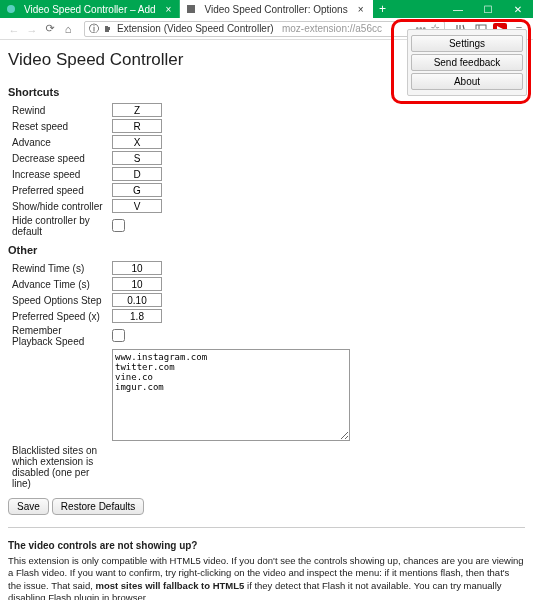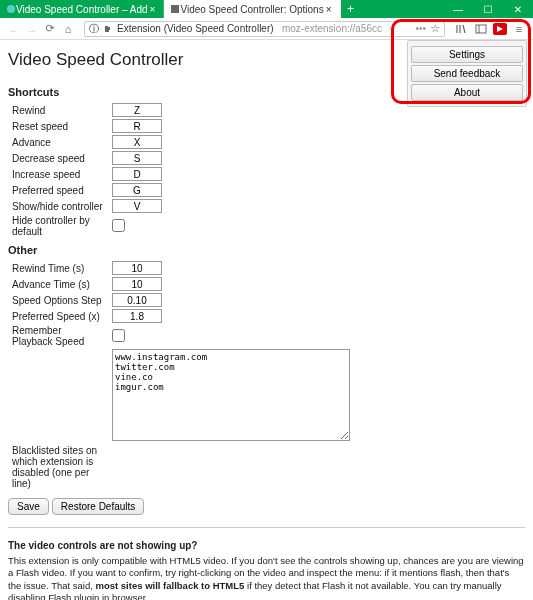--- a/index.html
+++ b/index.html
@@ -1,38 +1,38 @@
 <!DOCTYPE html>
 <html><head>
 <meta charset="utf-8">
 <style>
   * { box-sizing: border-box; margin: 0; padding: 0; }
   body { font-family: "Segoe UI", Arial, sans-serif; font-size: 11px; background: #fff; color: #222; width: 533px; }
   
   .titlebar { background: #00a651; height: 18px; display: flex; align-items: stretch; }
-  .tab { display: flex; align-items: center; gap: 0; padding: 0 6px; font-size: 10px; color: #fff; height: 100%; border-right: 1px solid rgba(255,255,255,0.2); }
+  .tab { display: flex; align-items: center; gap: 8px; padding: 0 6px; font-size: 10px; color: #fff; height: 100%; border-right: 1px solid rgba(255,255,255,0.2); }
   .tab.active { background: #fff; color: #333; }
   .tab-favicon { width: 10px; height: 10px; display: flex; align-items: center; justify-content: center; }
   .tab-close { font-size: 10px; padding: 0 2px; cursor: pointer; }
   .tab-new { width: 20px; display: flex; align-items: center; justify-content: center; color: #fff; cursor: pointer; font-size: 12px; }
   .window-controls { margin-left: auto; display: flex; }
   .wc { width: 30px; display: flex; align-items: center; justify-content: center; color: #fff; font-size: 10px; cursor: pointer; }
   
   .toolbar { height: 22px; display: flex; align-items: center; padding: 0 6px; border-bottom: 1px solid #ddd; background: #fff; gap: 2px; }
   .tb-btn { width: 16px; height: 16px; display: flex; align-items: center; justify-content: center; color: #666; cursor: pointer; font-size: 11px; }
   .tb-btn.disabled { color: #ccc; }
   .urlbar { flex: 1; margin: 0 6px; display: flex; align-items: center; height: 16px; border: 1px solid #ccc; border-radius: 2px; padding: 0 4px; font-size: 10px; background: #fff; gap: 4px; }
   .urlbar .ext-icon { width: 10px; height: 10px; }
   .urlbar .url-text { flex: 1; color: #333; overflow: hidden; white-space: nowrap; }
   .urlbar .url-text .gray { color: #999; }
   .tb-icons-right { display: flex; align-items: center; gap: 4px; }
   .ext-badge { width: 14px; height: 12px; background: #d00; border-radius: 2px; display: flex; align-items: center; justify-content: center; }
   
   .popup-highlight { position: absolute; top: 19px; right: 2px; border: 3px solid #e00; border-radius: 10px; width: 140px; height: 85px; pointer-events: none; z-index: 20; }
-  .popup { position: absolute; top: 40px; right: 6px; width: 120px; background: #f5f5f5; border: 1px solid #ccc; border-radius: 2px; z-index: 10; padding: 3px; }
+  .popup { position: absolute; top: 29px; right: 6px; width: 120px; background: #f5f5f5; border: 1px solid #ccc; border-radius: 2px; z-index: 10; padding: 3px; }
   .popup button { display: block; width: 100%; margin: 2px 0; font-size: 10px; padding: 2px 0; background: linear-gradient(#fafafa,#e8e8e8); border: 1px solid #bbb; border-radius: 2px; cursor: pointer; }
   
   .content { padding: 10px 8px; }
   h1 { font-size: 17px; font-weight: normal; margin-bottom: 16px; }
   h3 { font-size: 11px; font-weight: bold; margin: 6px 0 4px 0; }
   table.settings { border-collapse: collapse; }
   table.settings td { padding: 1px 4px; font-size: 10px; vertical-align: middle; }
   table.settings td.label { width: 100px; }
   input.key, input.num { width: 50px; font-size: 10px; text-align: center; border: 1px solid #999; height: 14px; }
   textarea.blacklist { width: 238px; height: 92px; font-family: monospace; font-size: 9px; padding: 2px; border: 1px solid #999; resize: both; }

